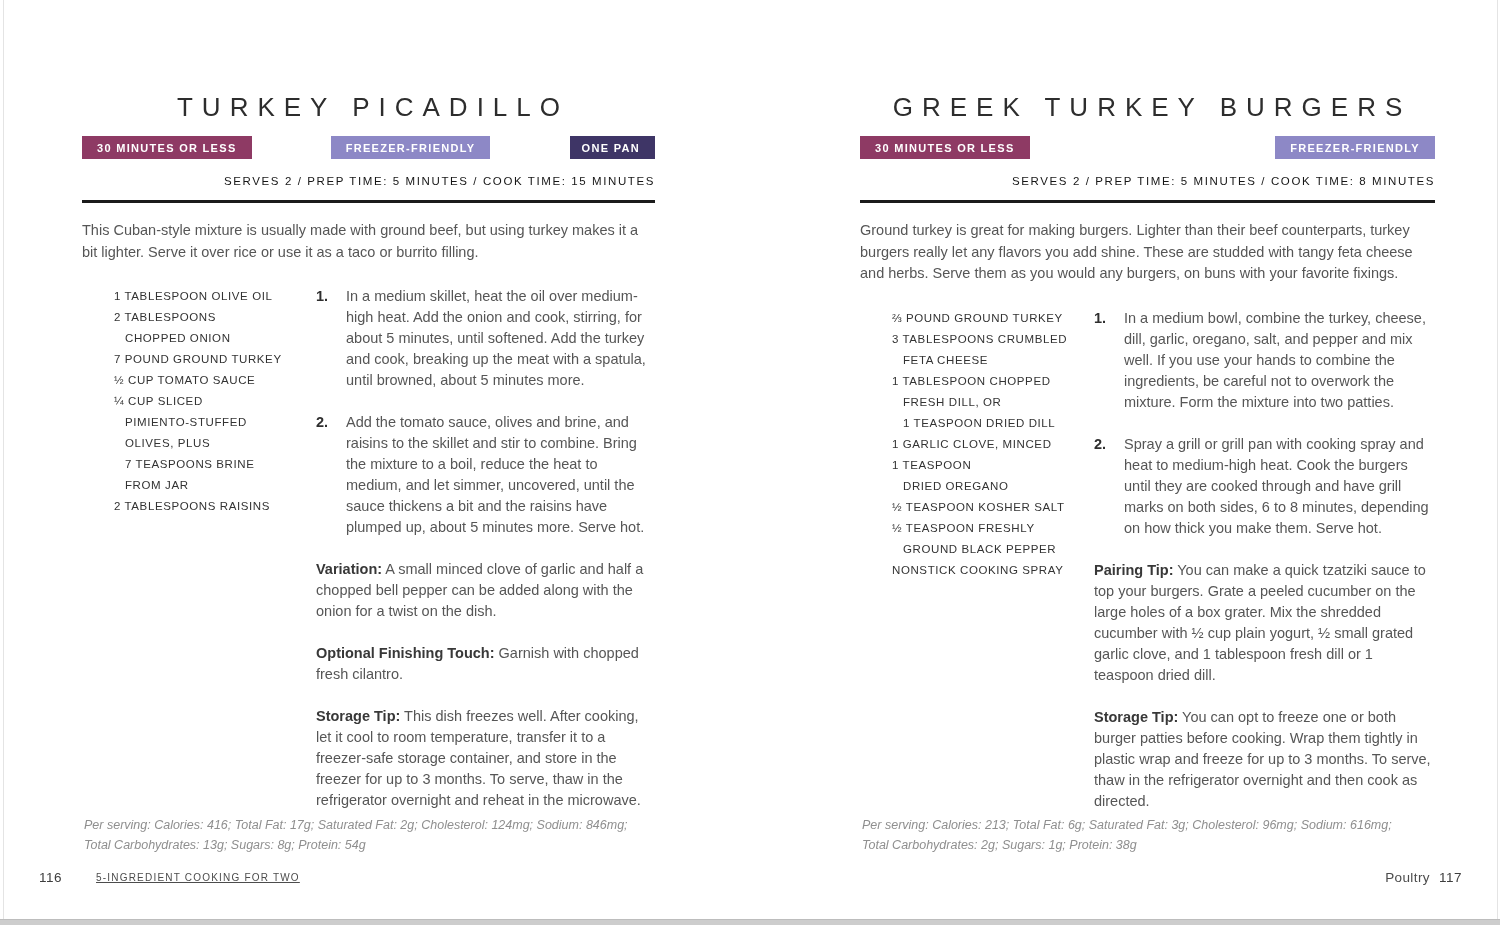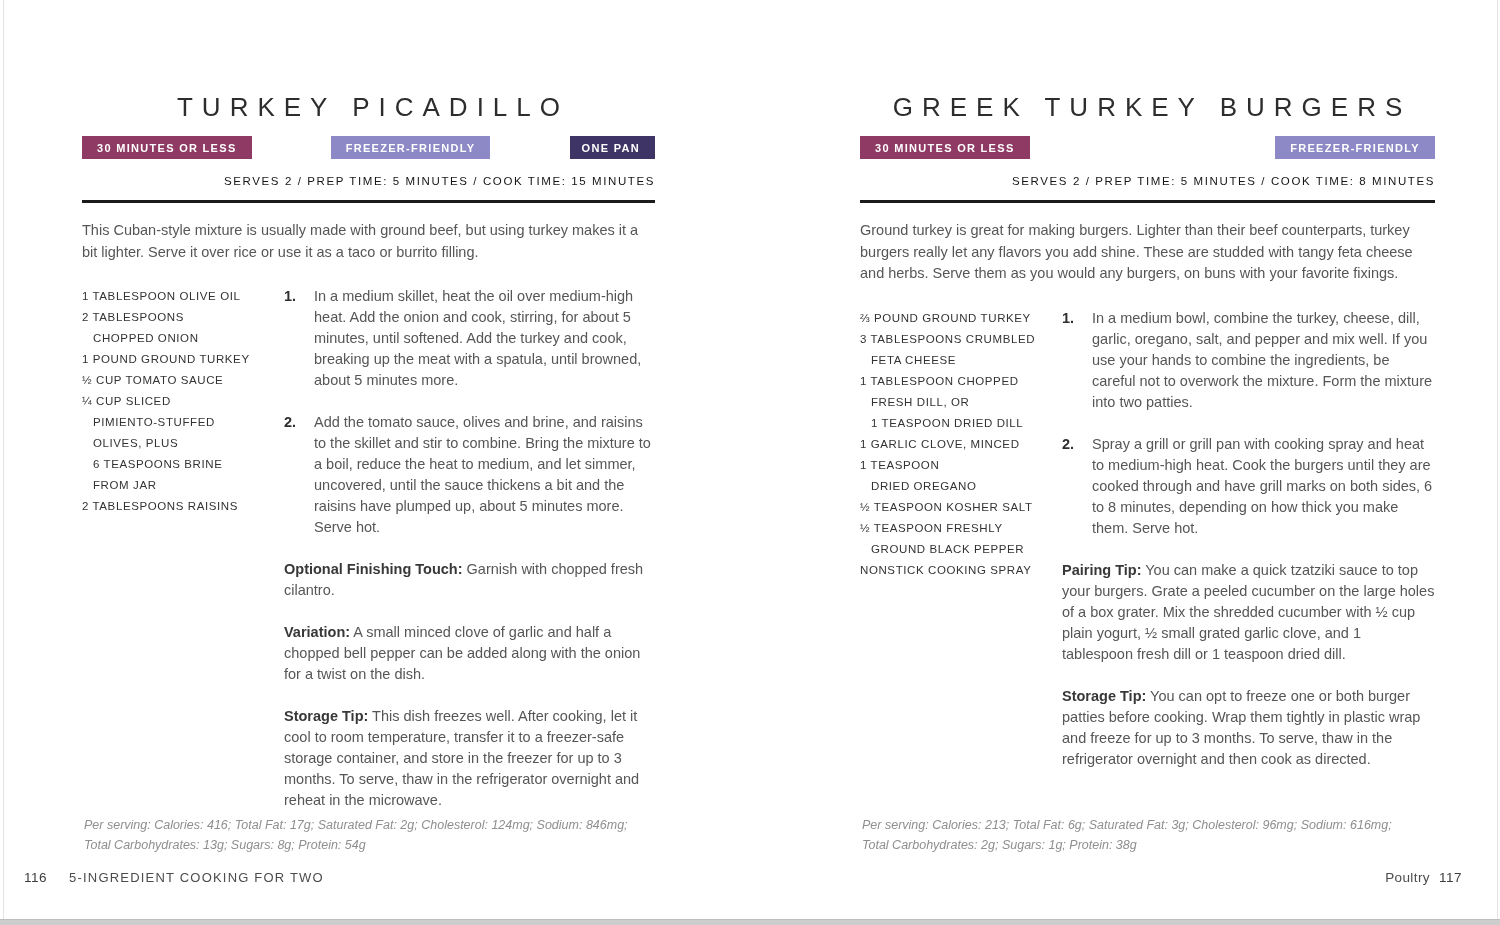--- a/index.html
+++ b/index.html
@@ -61,21 +61,21 @@
     background: #1b1b1b;
   }
 
   .intro {
     margin-top: 17px;
     font-size: 14.5px;
     line-height: 21.5px;
     color: #565656;
   }
 
-  .cols { display: flex; margin-top: 23px; }
+  .cols { display: flex; margin-top: 23px; margin-left: 32px; }
 
   .ingredients {
     flex: none;
     width: 196px;
     font-size: 11.5px;
     line-height: 21px;
     letter-spacing: 0.6px;
     color: #333333;
   }
   .ingredient {
@@ -110,36 +110,36 @@
     left: 2px;
     width: 545px;
     font-style: italic;
     font-size: 12.5px;
     line-height: 20px;
     color: #8f8f8f;
   }
 
   .footer-left {
     position: absolute;
-    left: 24px;
+    left: 39px;
     top: 870px;
     display: flex;
     align-items: center;
-    gap: 22px;
+    gap: 34px;
   }
   .footer-right {
     position: absolute;
     right: 38px;
     top: 870px;
     display: flex;
     align-items: baseline;
     gap: 9px;
   }
   .folio { font-size: 13.5px; color: #3d3d3d; letter-spacing: 0.5px; }
-  .running-head { font-size: 13px; letter-spacing: 1.2px; color: #4c4c4c; }
+  .running-head { font-size: 10px; letter-spacing: 1.2px; color: #4c4c4c; text-decoration: underline; }
   .section-label { font-size: 13.5px; color: #4c4c4c; letter-spacing: 0.4px; }
 
   .edge-left   { position: absolute; left: 3px; top: 0; bottom: 5px; width: 1px; background: #e4e4e4; }
   .edge-right  { position: absolute; right: 2px; top: 0; bottom: 5px; width: 1px; background: #e4e4e4; }
   .edge-bottom { position: absolute; left: 0; right: 0; bottom: 0; height: 5px; background: #cdcdcd; border-top: 1px solid #bdbdbd; }
 </style>
 </head>
 <body>
 
 <div class="page page-left">
@@ -153,47 +153,47 @@
 
   <div class="serves-line">SERVES 2 / PREP TIME: 5 MINUTES / COOK TIME: 15 MINUTES</div>
   <div class="rule"></div>
   <p class="intro">This Cuban-style mixture is usually made with ground beef, but using turkey makes it a bit lighter. Serve it over rice or use it as a taco or burrito filling.</p>
 
   <div class="cols">
     <div class="ingredients">
       <div class="ingredient">1 TABLESPOON OLIVE OIL</div>
       <div class="ingredient">2 TABLESPOONS
 CHOPPED ONION</div>
-      <div class="ingredient">1 POUND GROUND TURKEY</div>
+      <div class="ingredient">7 POUND GROUND TURKEY</div>
       <div class="ingredient">½ CUP TOMATO SAUCE</div>
       <div class="ingredient">¼ CUP SLICED
 PIMIENTO-STUFFED
 OLIVES, PLUS
-6 TEASPOONS BRINE
+7 TEASPOONS BRINE
 FROM JAR</div>
       <div class="ingredient">2 TABLESPOONS RAISINS</div>
     </div>
 
     <div class="method">
       <div class="step">
         <span class="step-num">1.</span>
         <span class="step-text">In a medium skillet, heat the oil over medium-high heat. Add the onion and cook, stirring, for about 5 minutes, until softened. Add the turkey and cook, breaking up the meat with a spatula, until browned, about 5 minutes more.</span>
       </div>
       <div class="step">
         <span class="step-num">2.</span>
         <span class="step-text">Add the tomato sauce, olives and brine, and raisins to the skillet and stir to combine. Bring the mixture to a boil, reduce the heat to medium, and let simmer, uncovered, until the sauce thickens a bit and the raisins have plumped up, about 5 minutes more. Serve hot.</span>
       </div>
 
       <p class="tip">
+        <span class="tip-label">Variation:</span>
+        <span>A small minced clove of garlic and half a chopped bell pepper can be added along with the onion for a twist on the dish.</span>
+      </p>
+      <p class="tip">
         <span class="tip-label">Optional Finishing Touch:</span>
         <span>Garnish with chopped fresh cilantro.</span>
-      </p>
-      <p class="tip">
-        <span class="tip-label">Variation:</span>
-        <span>A small minced clove of garlic and half a chopped bell pepper can be added along with the onion for a twist on the dish.</span>
       </p>
       <p class="tip">
         <span class="tip-label">Storage Tip:</span>
         <span>This dish freezes well. After cooking, let it cool to room temperature, transfer it to a freezer-safe storage container, and store in the freezer for up to 3 months. To serve, thaw in the refrigerator overnight and reheat in the microwave.</span>
       </p>
     </div>
   </div>
 
   <p class="nutrition">Per serving: Calories: 416; Total Fat: 17g; Saturated Fat: 2g; Cholesterol: 124mg; Sodium: 846mg; Total Carbohydrates: 13g; Sugars: 8g; Protein: 54g</p>
 </div>

